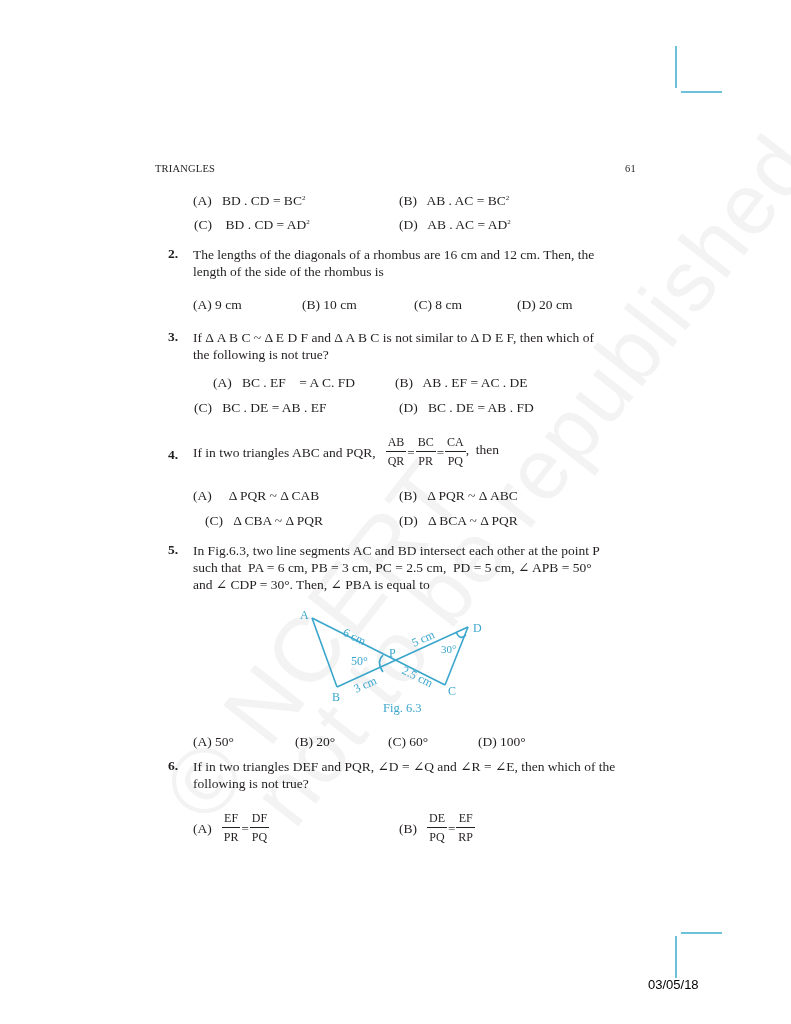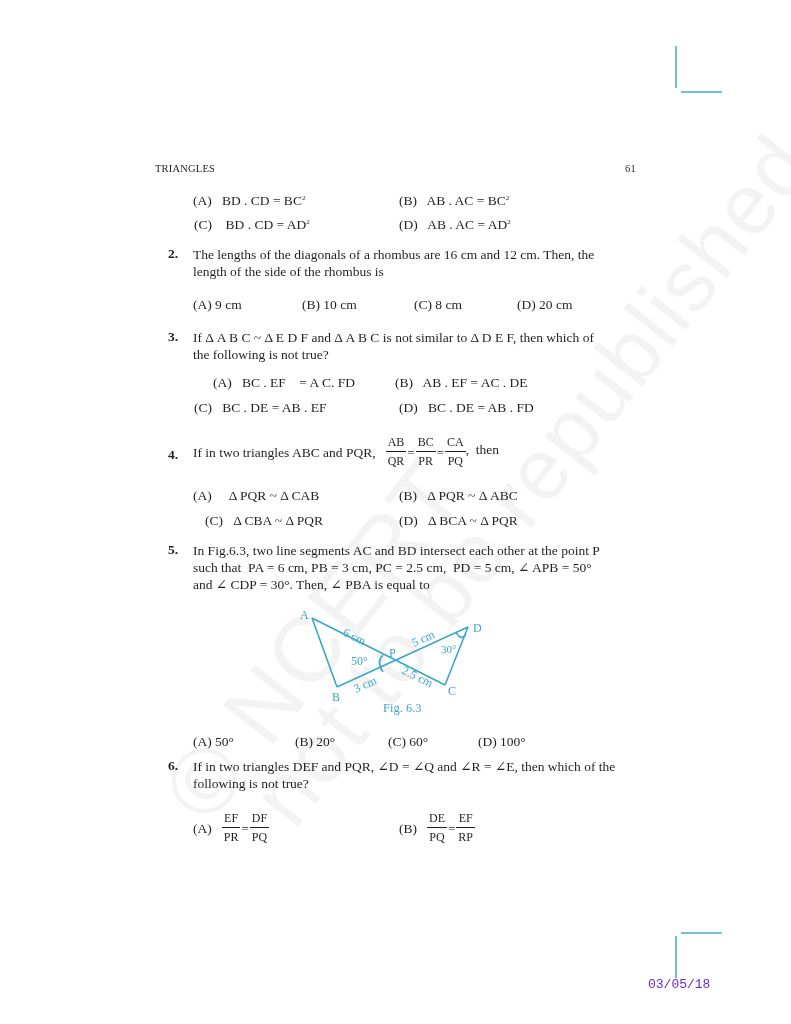--- a/index.html
+++ b/index.html
@@ -11,21 +11,21 @@
     .abs { position: absolute; white-space: nowrap; }
     .crop { position: absolute; background: #6cc3d9; }
     .hdr { font-size: 10.5px; letter-spacing: 0.2px; }
     .t { font-size: 13.5px; line-height: 17px; }
     .qnum { font-weight: bold; font-size: 13.5px; }
     sup.s { font-size: 7px; position: relative; top: -2px; vertical-align: top; }
     .frac { display: inline-block; vertical-align: middle; text-align: center; font-size: 12px; line-height: 15px; }
     .frac .num { display: block; border-bottom: 1px solid #231f20; padding: 0 2px 1px; }
     .frac .den { display: block; padding: 2px 2px 0; }
     .eq { display: inline-block; vertical-align: middle; font-size: 13px; margin: 0 1px; }
-    .footer-date { font-family: Liberation Mono, monospace; font-size: 13px; color: #6d28d9; }
+    .footer-date { font-family: Liberation Sans, sans-serif; font-size: 13px; color: #000000; }
     .watermark {
       position: absolute; font-family: "Liberation Sans", "DejaVu Sans", sans-serif;
       font-size: 92px; color: rgba(180,180,180,0.16); white-space: nowrap;
       transform-origin: left bottom; pointer-events: none; letter-spacing: 2px;
     }
     .fig-label { font-family: "Liberation Serif", serif; fill: #3aa6cc; }
   </style>
 </head>
 <body>
 

